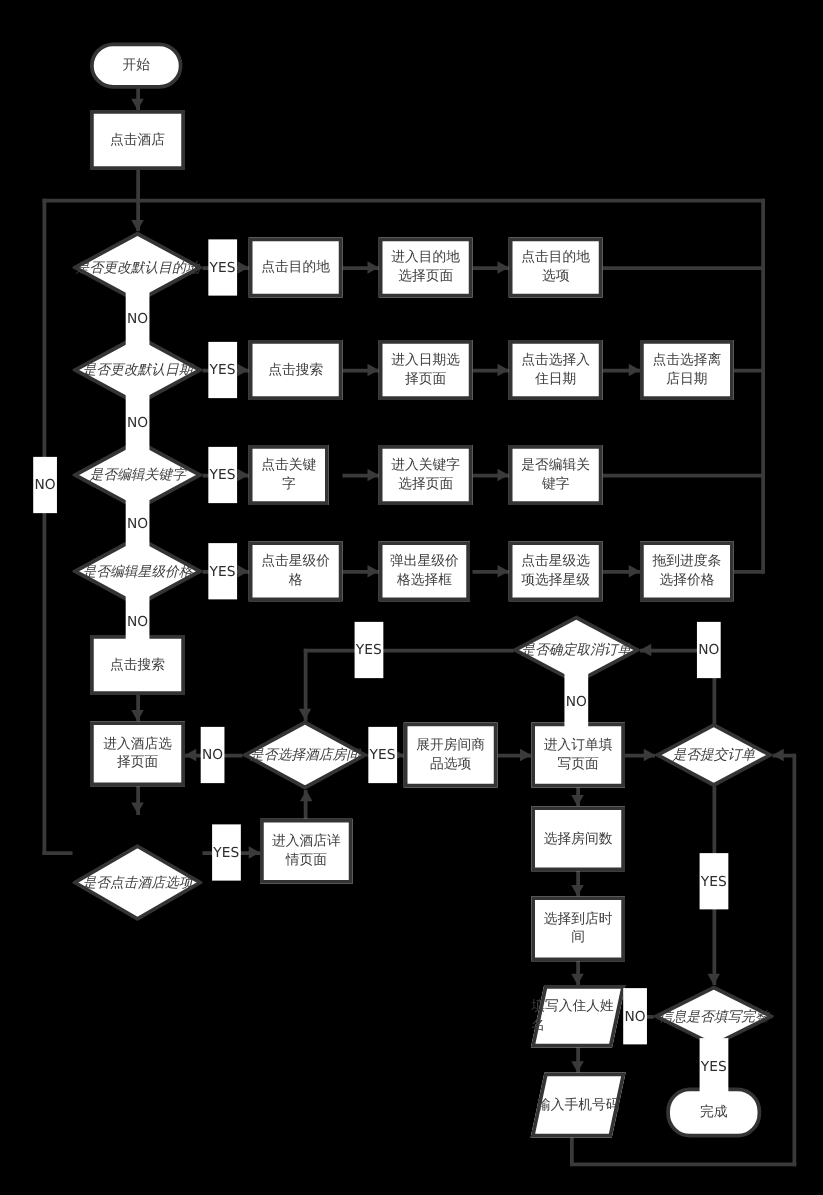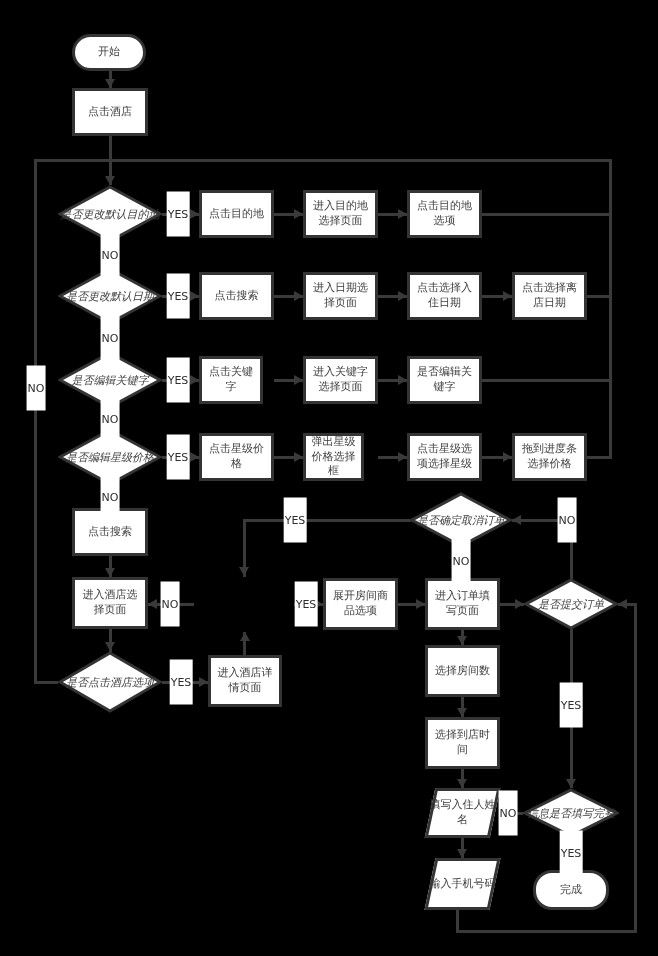--- a/index.html
+++ b/index.html
@@ -27,21 +27,21 @@
   .diamond svg{position:absolute;left:0;top:0;display:block;}
   .diamond svg polygon{fill:#fff;stroke:#343434;stroke-width:3;stroke-linejoin:miter;}
   .dlabel{
     position:absolute;left:50%;top:50%;transform:translate(-50%,-50%);
     font-size:11px;color:#3d3d3d;white-space:nowrap;z-index:1;background:transparent;
   }
   
   .para{position:absolute;z-index:3;}
   .para .pbg{position:absolute;left:5px;right:5px;top:0;bottom:0;background:#fff;border:3px solid #343434;transform:skewX(-12deg);}
   .para .plabel{position:absolute;left:0;top:0;width:100%;height:100%;display:flex;align-items:center;justify-content:center;
-    text-align:center;font-size:11px;line-height:1.35;color:#3d3d3d;}
+    text-align:left;font-size:11px;line-height:1.35;color:#3d3d3d;}
   
   .chip{
     position:absolute;transform:translate(-50%,-50%);background:#fff;color:#2e2e2e;
     font-size:11px;line-height:13px;padding:16px 1px;z-index:4;white-space:nowrap;
   }
   .nlabel{display:block;}
 </style>
 </head>
 <body>
 
@@ -212,47 +212,53 @@
 
   <div class="diamond" style="left:58px;top:428px;width:104px;height:58px">
     <svg width="104" height="58">
         <polygon points="52,2 102,29 52,56 2,29"></polygon>
       </svg>
     <span class="dlabel">是否编辑星级价格</span>
   </div>
   <div class="box" style="left:199px;top:433px;width:75px;height:48px">
     <span class="nlabel">点击星级价格</span>
   </div>
-  <div class="box" style="left:303px;top:433px;width:61px;height:48px">
+  <div class="box" style="left:303px;top:433px;width:73px;height:48px">
     <span class="nlabel">弹出星级价格选择框</span>
   </div>
   <div class="box" style="left:407px;top:433px;width:75px;height:48px">
     <span class="nlabel">点击星级选项选择星级</span>
   </div>
   <div class="box" style="left:512px;top:433px;width:75px;height:48px">
     <span class="nlabel">拖到进度条选择价格</span>
   </div>
 
   <div class="box" style="left:72px;top:508px;width:76px;height:48px">
     <span class="nlabel">点击搜索</span>
   </div>
   <div class="box" style="left:72px;top:577px;width:76px;height:52px">
     <span class="nlabel">进入酒店选择页面</span>
   </div>
 
-  <div class="diamond" style="left:58px;top:651px;width:104px;height:62px">
+  <div class="diamond" style="left:58px;top:675px;width:104px;height:62px">
     <svg width="104" height="62">
         <polygon points="52,2 102,31 52,60 2,31"></polygon>
       </svg>
     <span class="dlabel">是否点击酒店选项</span>
   </div>
   <div class="box" style="left:208px;top:655px;width:74px;height:52px">
     <span class="nlabel">进入酒店详情页面</span>
   </div>
 
+  <div class="diamond" style="left:194px;top:576px;width:100px;height:56px">
+    <svg width="100" height="56">
+        <polygon points="50,2 98,28 50,54 2,28"></polygon>
+      </svg>
+    <span class="dlabel">是否选择酒店房间</span>
+  </div>
   <div class="box" style="left:323px;top:578px;width:75px;height:52px">
     <span class="nlabel">展开房间商品选项</span>
   </div>
   <div class="box" style="left:425px;top:578px;width:75px;height:52px">
     <span class="nlabel">进入订单填写页面</span>
   </div>
 
   <div class="diamond" style="left:410px;top:492px;width:102px;height:56px">
     <svg width="102" height="56">
         <polygon points="51,2 100,28 51,54 2,28"></polygon>

